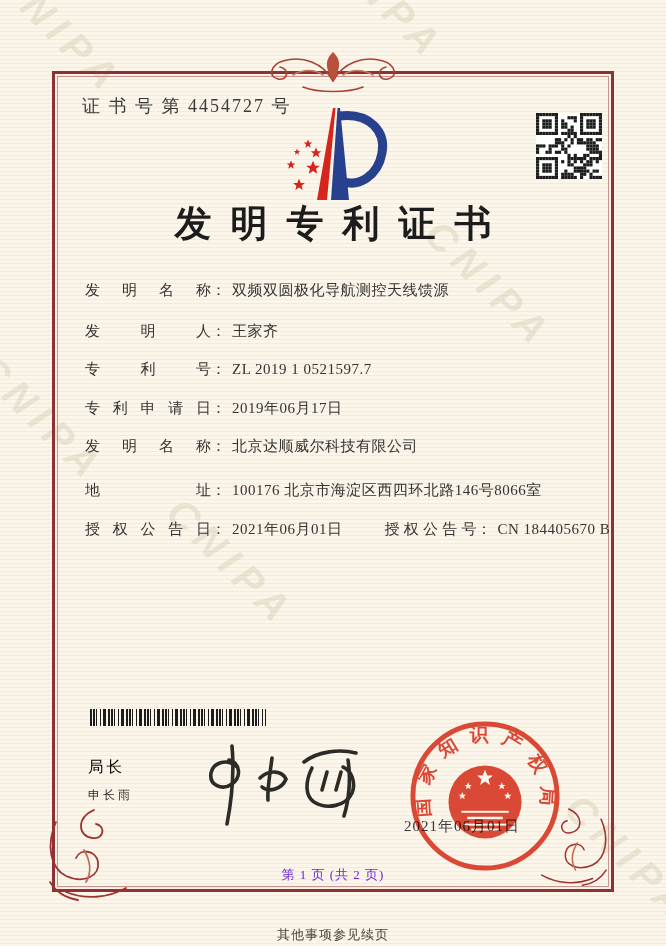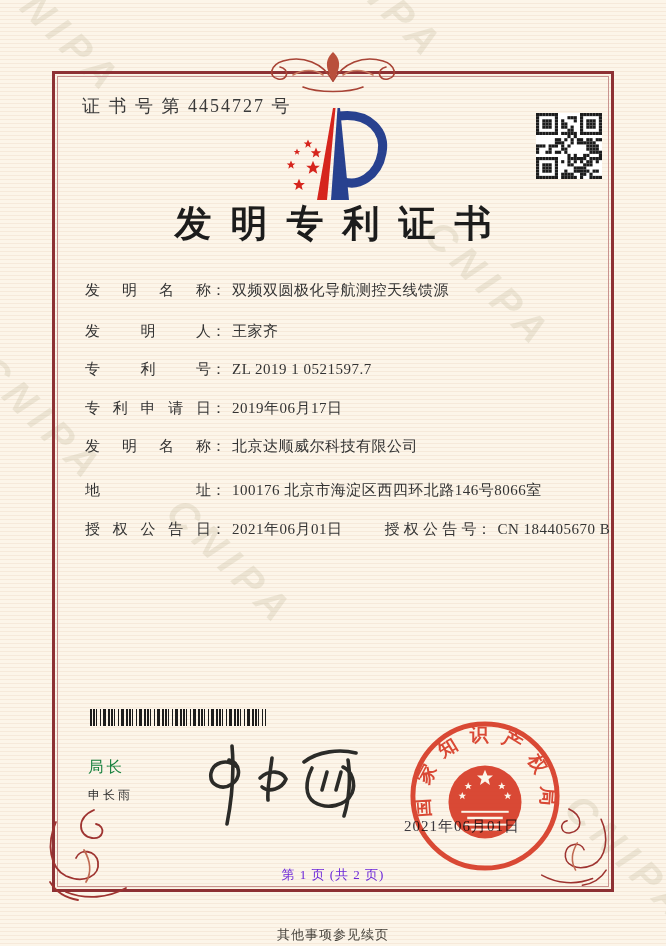--- a/index.html
+++ b/index.html
@@ -31,21 +31,21 @@
   .fvalue{letter-spacing:.5px;}
   .pair2{margin-left:42px;}
   .paras{position:absolute;left:85px;top:551px;width:498px;font-size:13.5px;
          line-height:20.5px;color:#45413a;}
   .paras p{margin:0;text-indent:2em;}
   .barcode{position:absolute;left:90px;top:709px;width:176px;height:17px;
     background:repeating-linear-gradient(90deg,
       #1c1c1c 0 2px,transparent 2px 3px,#1c1c1c 3px 5px,transparent 5px 6px,
       #1c1c1c 6px 7px,transparent 7px 10px,#1c1c1c 10px 11px,transparent 11px 13px,
       #1c1c1c 13px 16px,transparent 16px 18px);}
-  .signer-title{position:absolute;left:88px;top:757px;font-size:15.5px;letter-spacing:3px;color:#15803d;}
+  .signer-title{position:absolute;left:88px;top:757px;font-size:15.5px;letter-spacing:3px;color:#000000;}
   .signer-name{position:absolute;left:88px;top:787px;font-size:12px;letter-spacing:3px;color:#2e2e2e;text-align:center;}
   .signature{position:absolute;left:196px;top:738px;}
   .seal{position:absolute;left:406px;top:717px;opacity:.95;}
   .seal-date{position:absolute;left:404px;top:817px;width:160px;font-size:15px;
              letter-spacing:1px;color:#3c3c46;z-index:5;mix-blend-mode:multiply;}
   .ornament-top{position:absolute;left:265px;top:45px;}
   .flourish-bl{position:absolute;left:36px;top:804px;}
   .flourish-br{position:absolute;left:540px;top:798px;transform:scaleX(-1);}
   .pageinfo{position:absolute;left:52px;top:866px;width:562px;text-align:center;
             font-size:13px;letter-spacing:1px;color:#6d28d9;}

